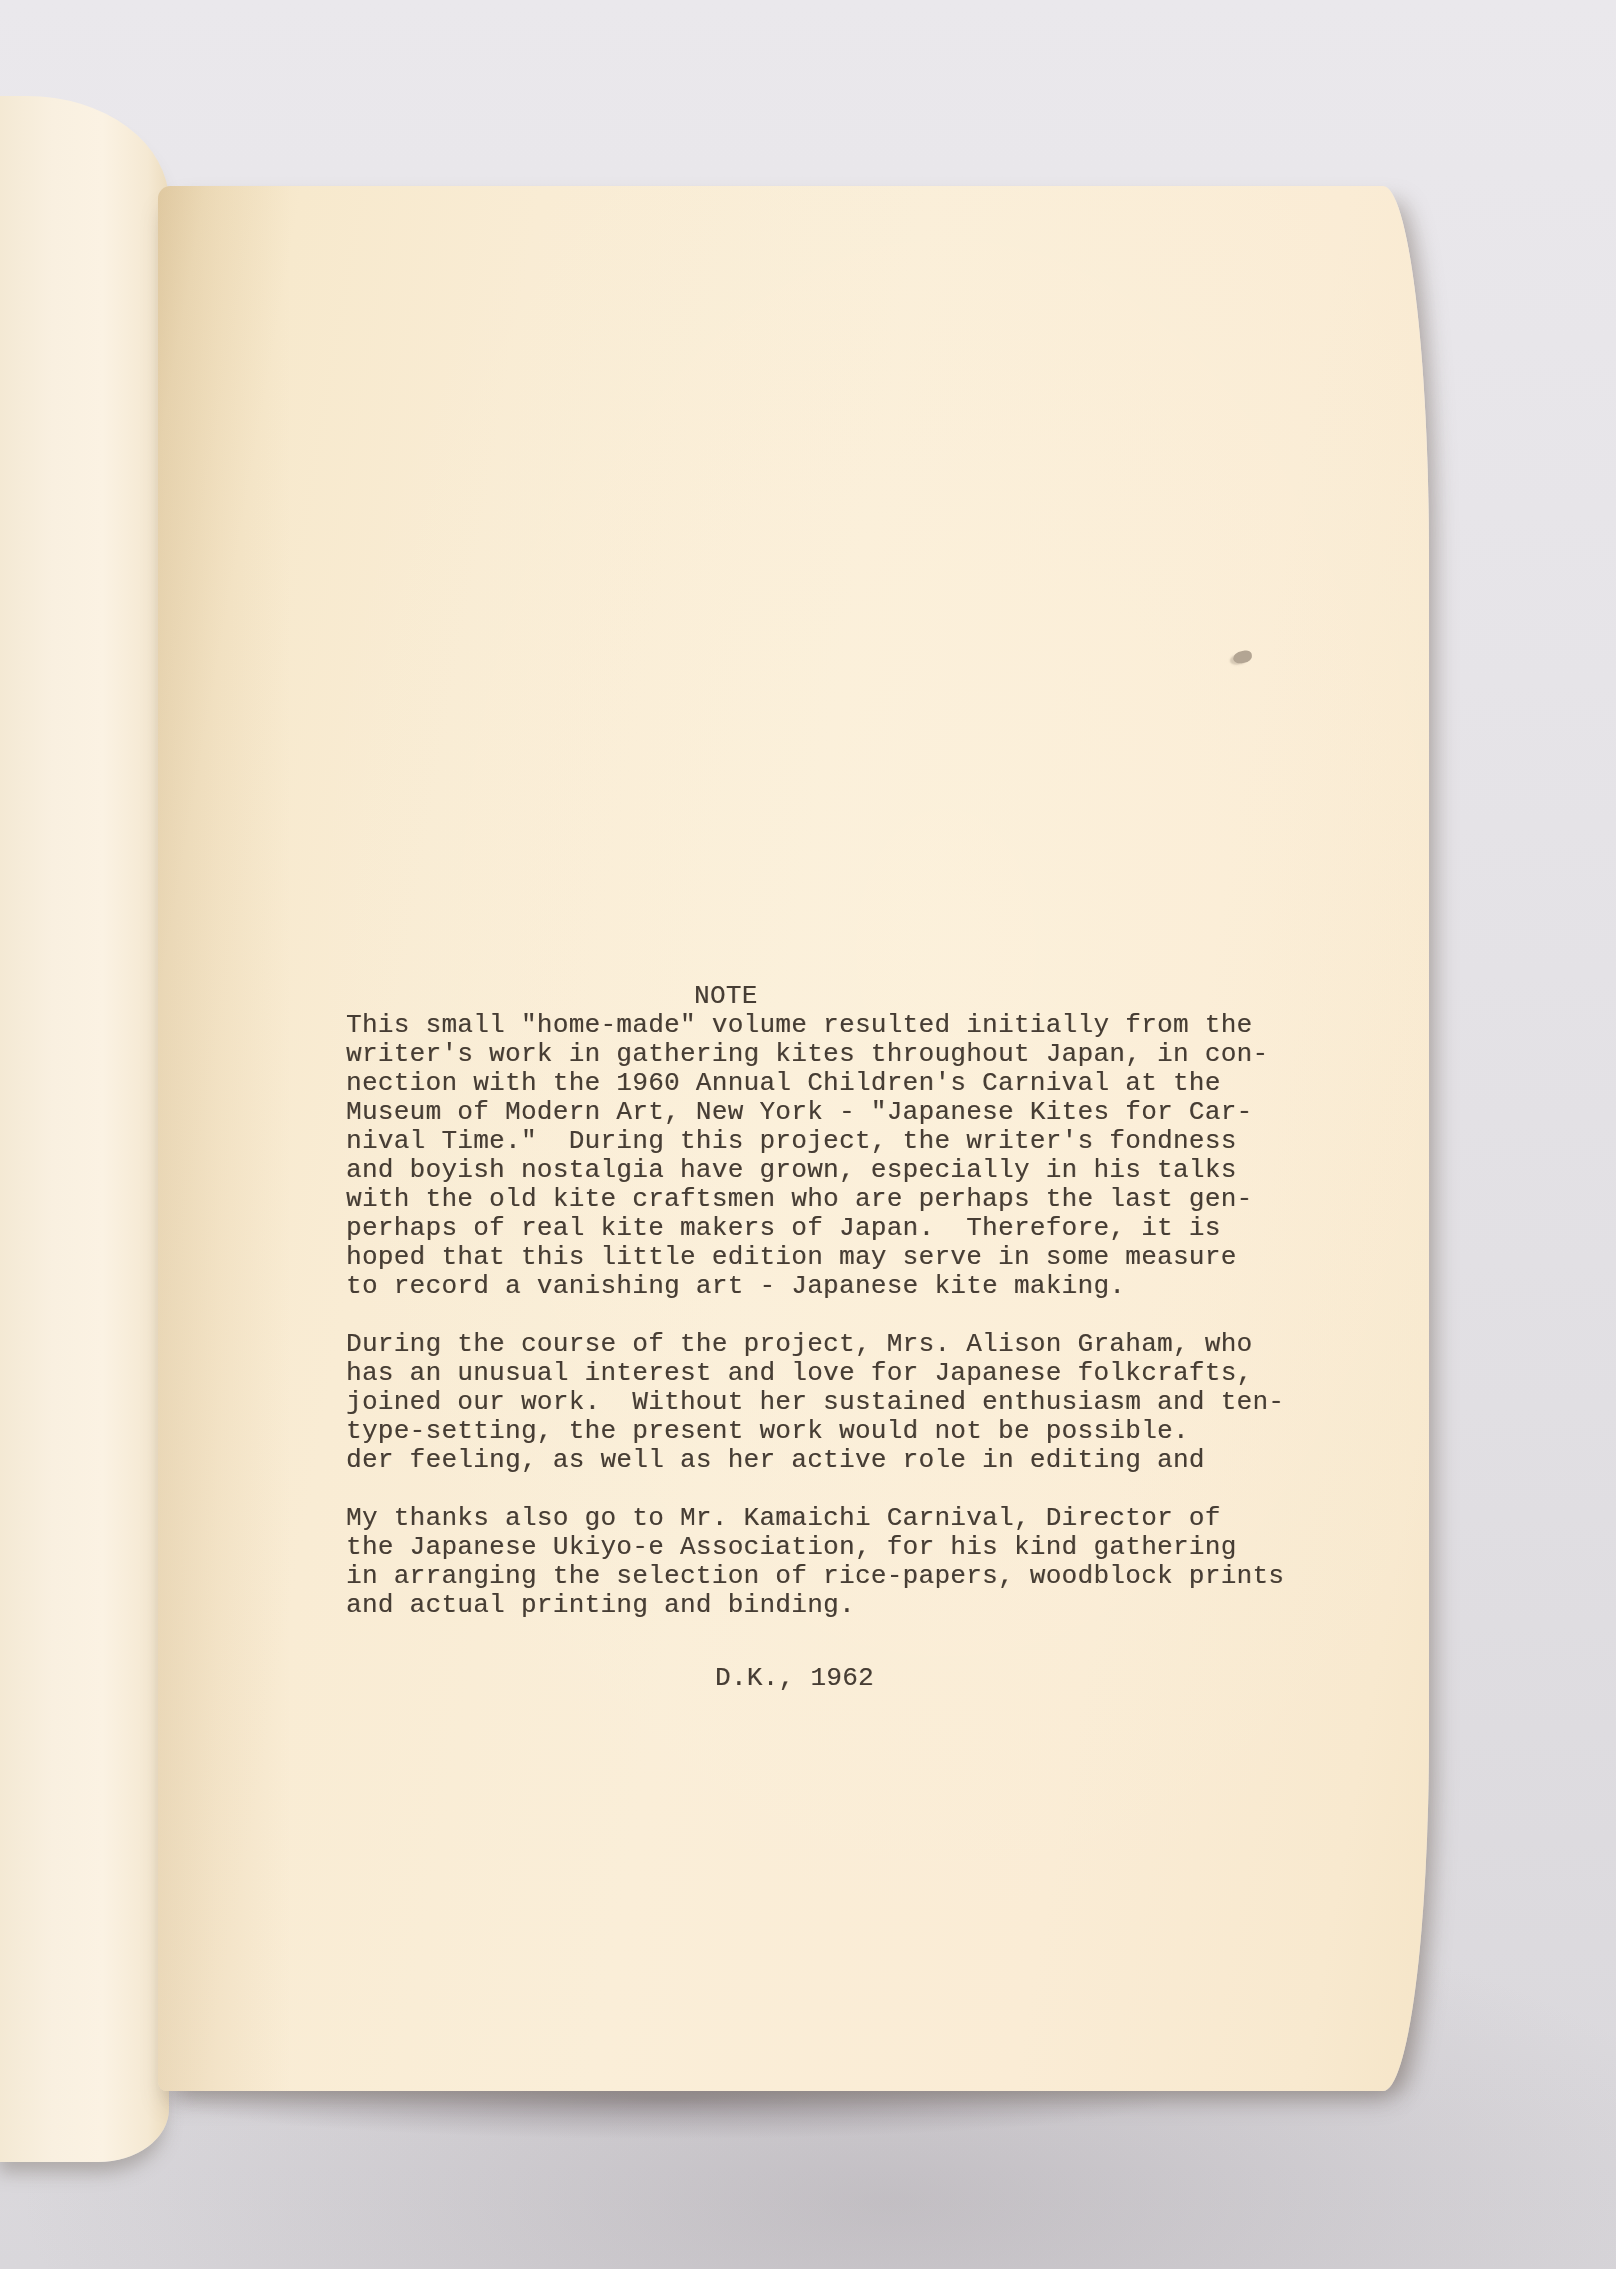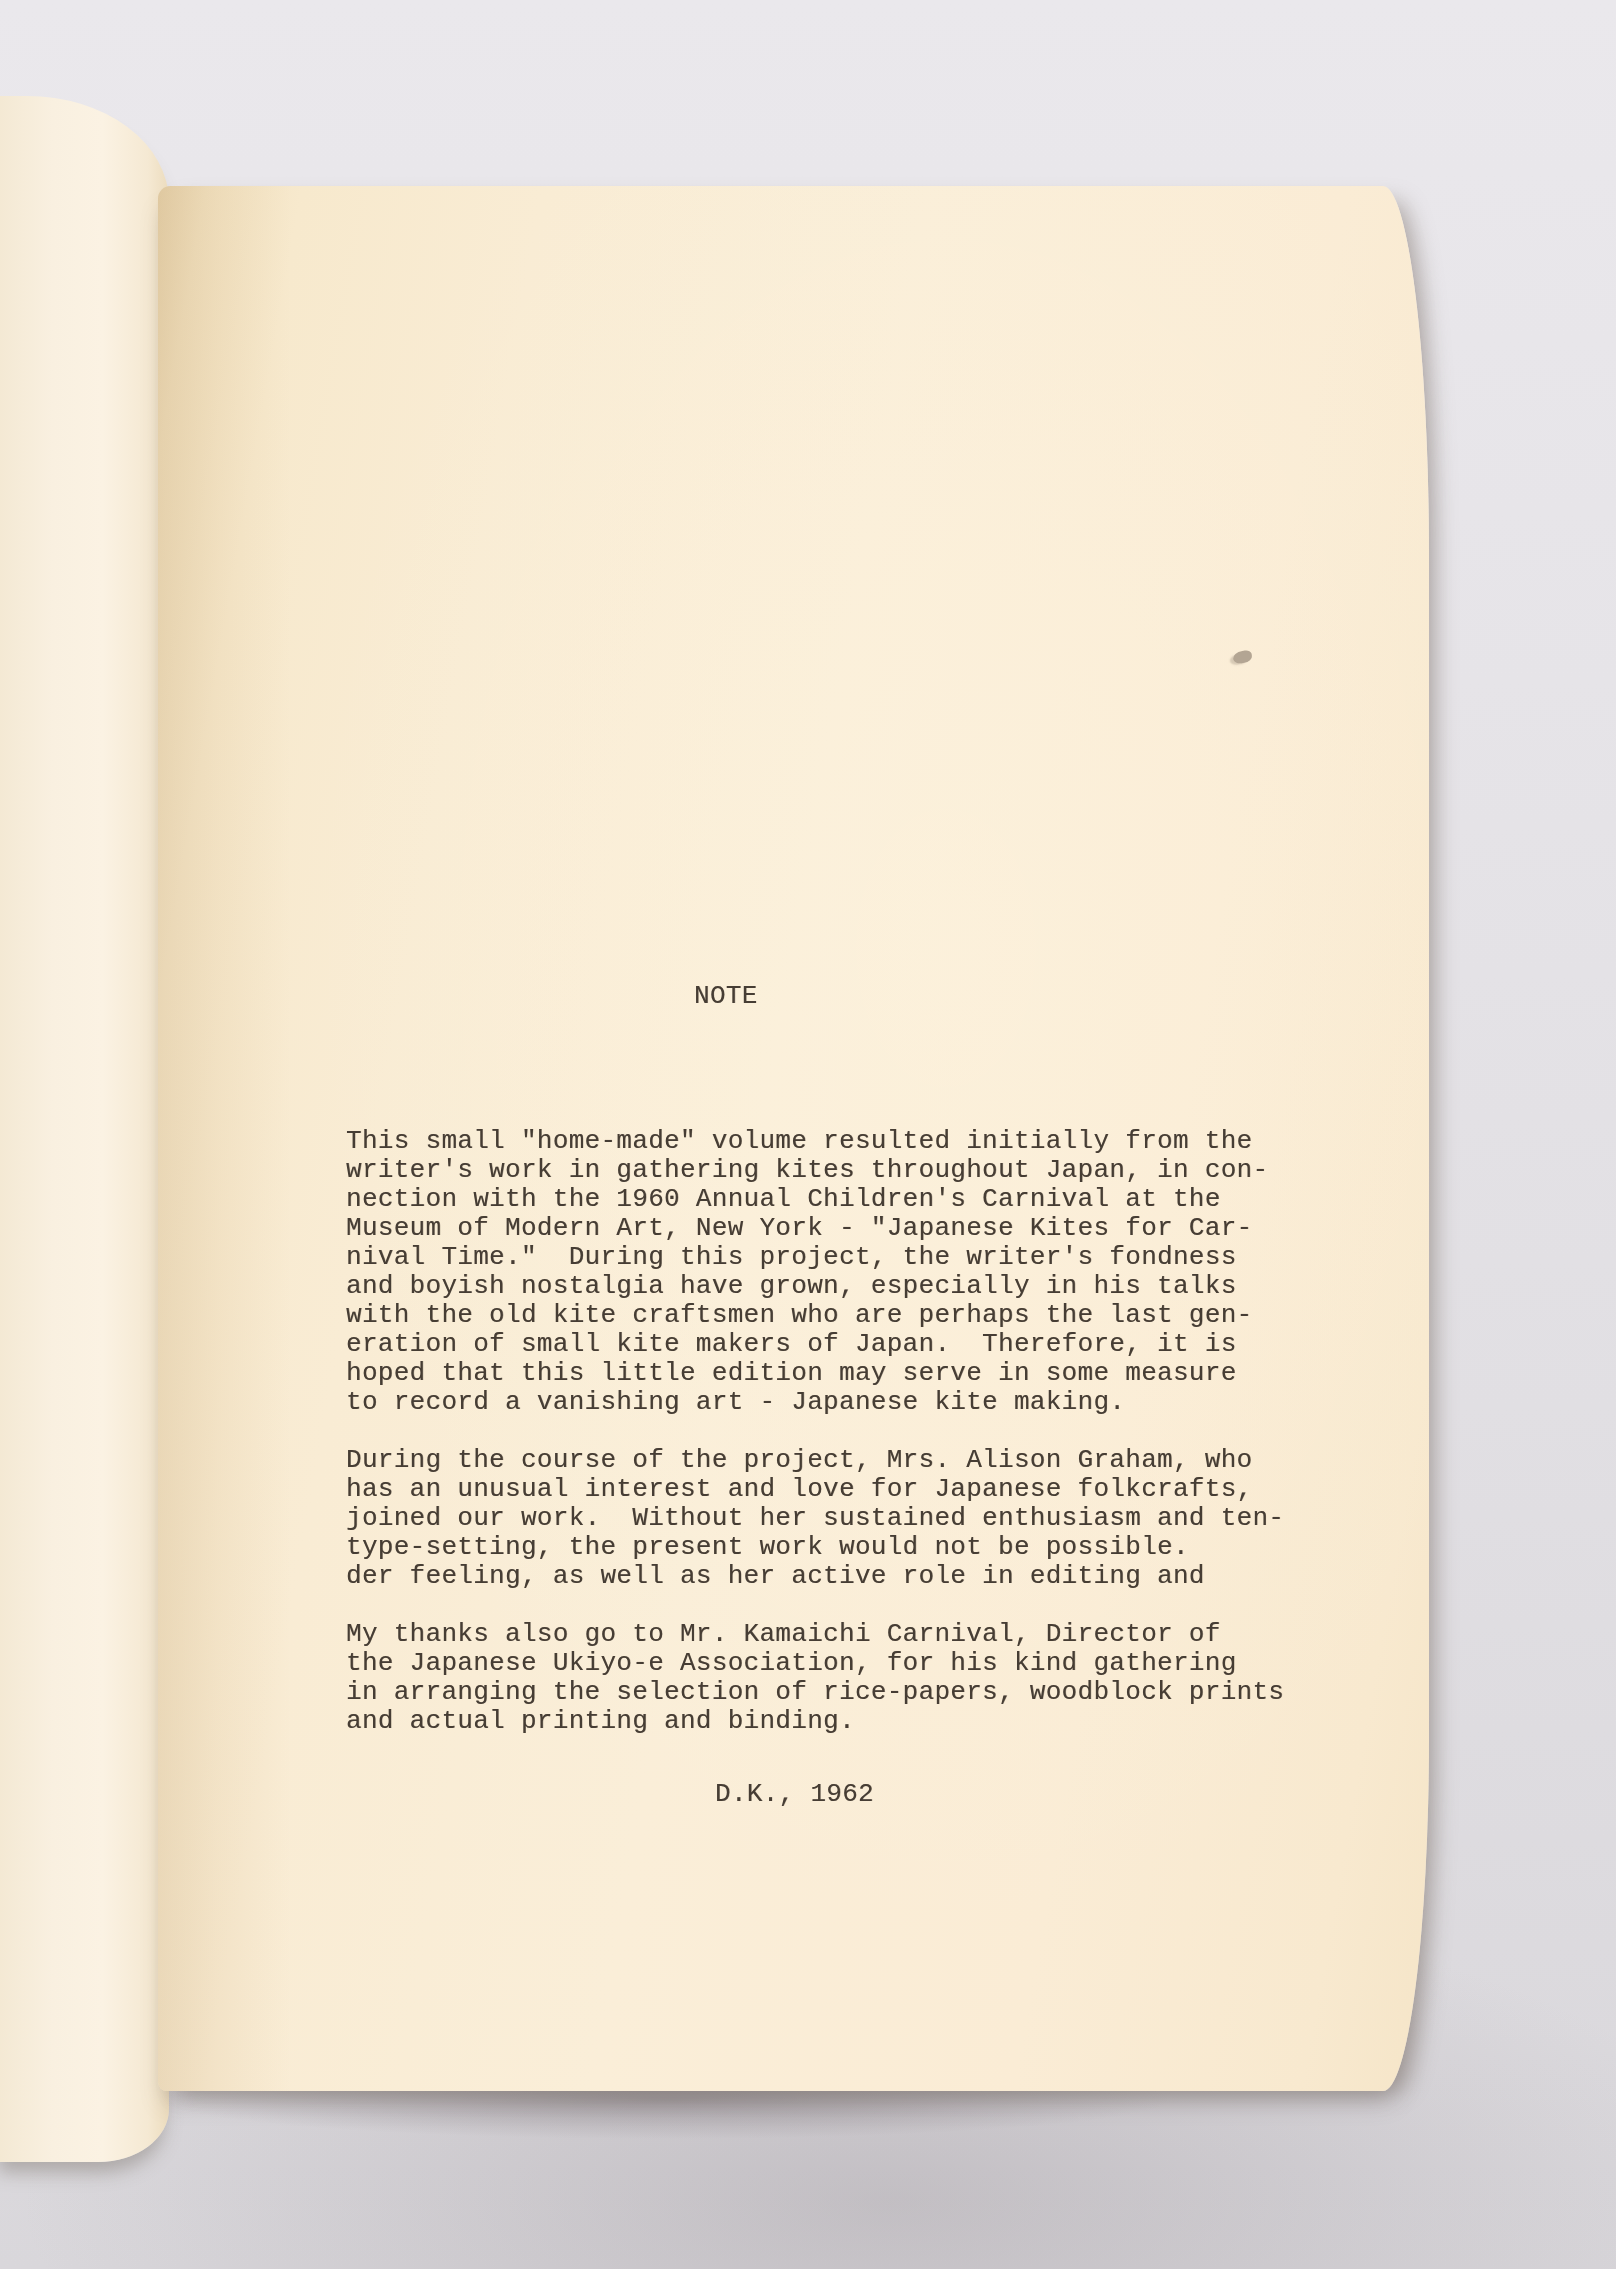--- a/index.html
+++ b/index.html
@@ -54,21 +54,20 @@
     position: absolute; left: 188px; top: 796px;
     width: 940px;
     font-size: 26px; line-height: 29px;
     letter-spacing: 0.3px;
     color: #463d34;
     text-shadow: 0.4px 0.4px 0.5px rgba(70,60,48,0.45);
   }
   .page-title {
     white-space: pre;
     padding-left: 348px;
-    margin-bottom: 116px;
   }
   .paragraph { margin-bottom: 29px; }
   .typed-line { white-space: pre; }
   .signature {
     white-space: pre;
     text-align: center;
     padding-right: 43px;
     margin-top: 44px;
   }
   
@@ -97,21 +96,21 @@
     <div class="page-title">NOTE</div>
 
     <div class="paragraph">
       <div class="typed-line">This small "home-made" volume resulted initially from the</div>
       <div class="typed-line">writer's work in gathering kites throughout Japan, in con-</div>
       <div class="typed-line">nection with the 1960 Annual Children's Carnival at the</div>
       <div class="typed-line">Museum of Modern Art, New York - "Japanese Kites for Car-</div>
       <div class="typed-line">nival Time."  During this project, the writer's fondness</div>
       <div class="typed-line">and boyish nostalgia have grown, especially in his talks</div>
       <div class="typed-line">with the old kite craftsmen who are perhaps the last gen-</div>
-      <div class="typed-line">eration of small kite makers of Japan.  Therefore, it is</div>
+      <div class="typed-line">perhaps of real kite makers of Japan.  Therefore, it is</div>
       <div class="typed-line">hoped that this little edition may serve in some measure</div>
       <div class="typed-line">to record a vanishing art - Japanese kite making.</div>
     </div>
 
     <div class="paragraph">
       <div class="typed-line">During the course of the project, Mrs. Alison Graham, who</div>
       <div class="typed-line">has an unusual interest and love for Japanese folkcrafts,</div>
       <div class="typed-line">joined our work.  Without her sustained enthusiasm and ten-</div>
       <div class="typed-line">type-setting, the present work would not be possible.</div>
       <div class="typed-line">der feeling, as well as her active role in editing and</div>

